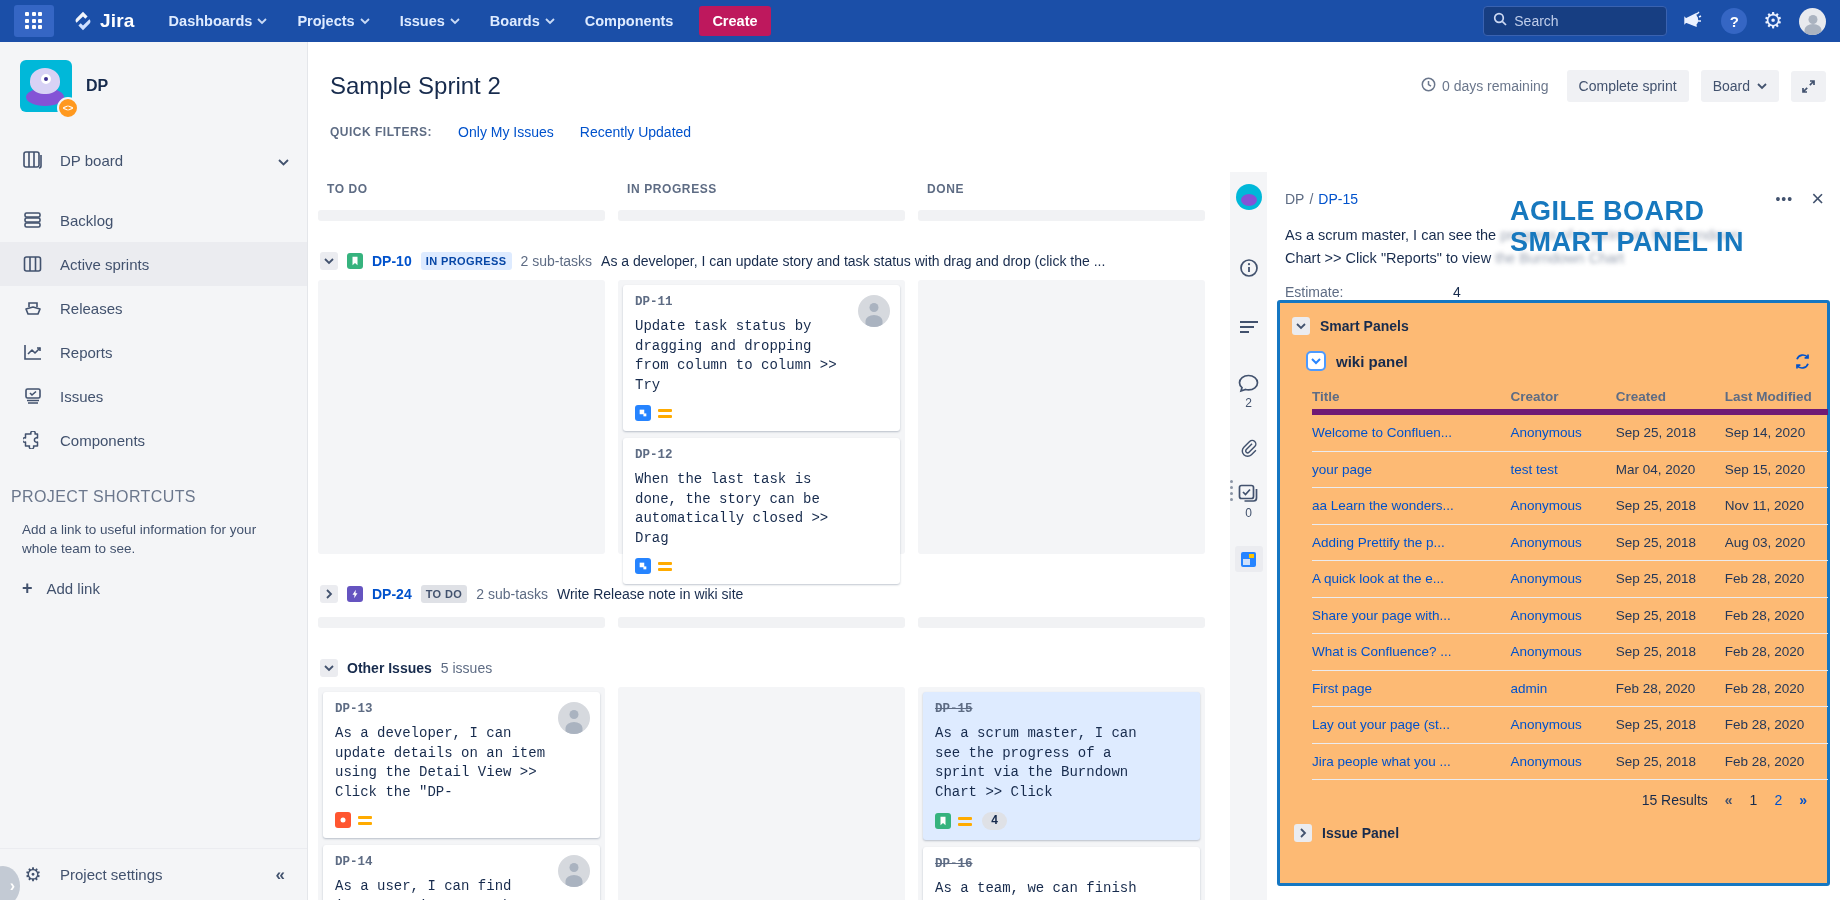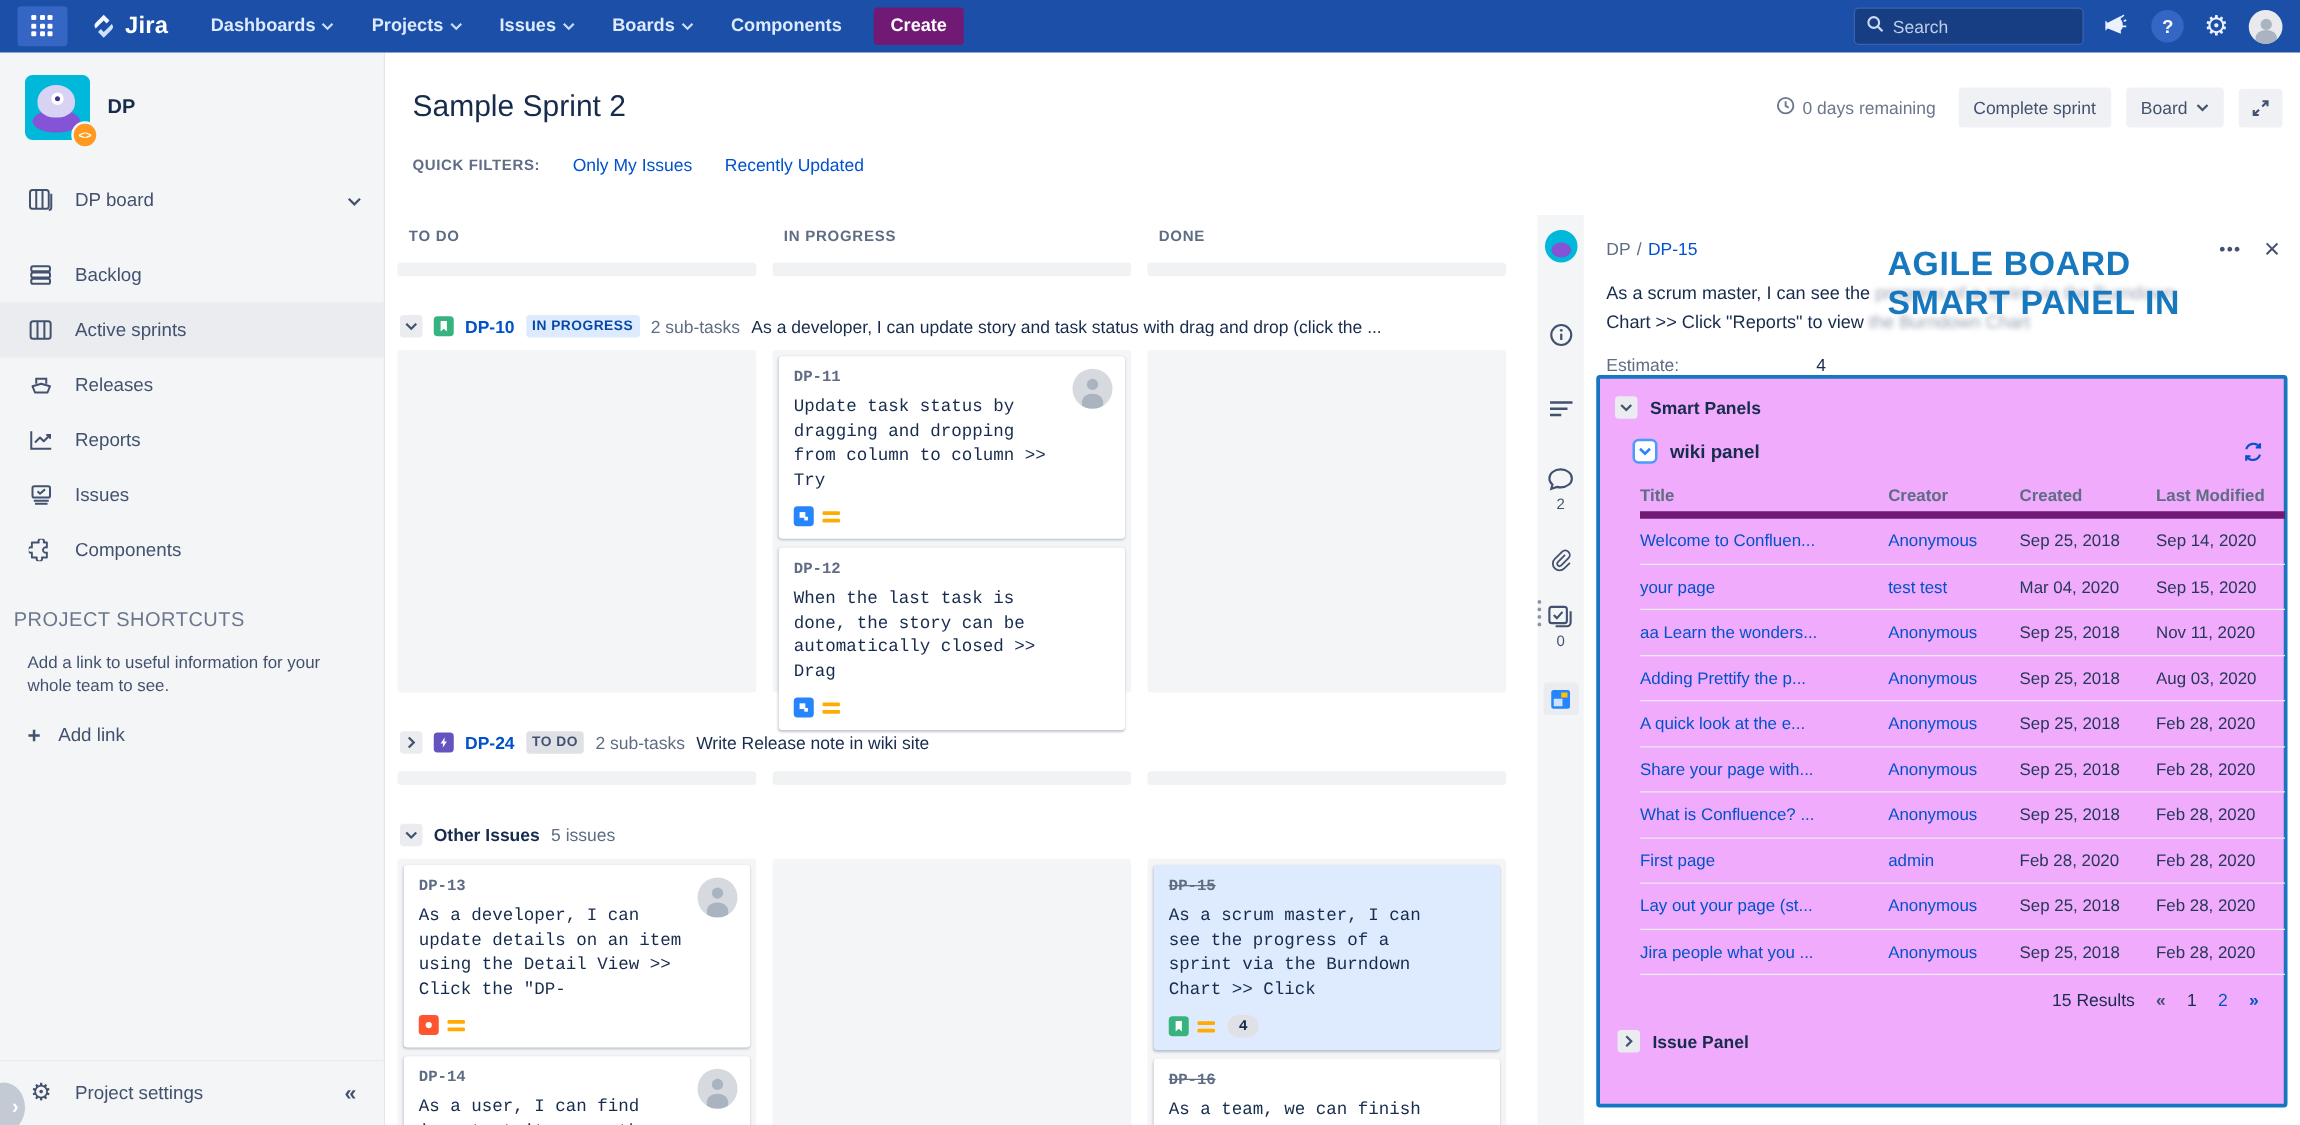--- a/index.html
+++ b/index.html
@@ -12,21 +12,21 @@
   .appswitch { width:40px; height:32px; border-radius:3px; background:#3566c4;
     display:flex; align-items:center; justify-content:center; margin-right:18px; cursor:pointer; }
   .dots9 { width:18px; height:18px; display:grid; grid-template-columns:repeat(3,1fr); gap:2px; }
   .dots9 i { width:4px; height:4px; background:#fff; border-radius:1px; }
   .jira-logo { display:flex; align-items:center; gap:6px; margin-right:34px; }
   .jira-logo svg { display:block; }
   .jira-name { color:#fff; font-size:19px; font-weight:bold; letter-spacing:.2px; }
   .nav-menu { display:flex; align-items:center; gap:30px; }
   .nav-item { color:#DEEBFF; font-size:14.5px; font-weight:600; display:flex; align-items:center; gap:5px; cursor:pointer; }
   .nav-item .chev { opacity:.9; }
-  .create-btn { margin-left:26px; background:#701a75; color:#fff; font-size:14.5px; font-weight:600;
+  .create-btn { margin-left:26px; background:#be185d; color:#fff; font-size:14.5px; font-weight:600;
     border:none; border-radius:3px; padding:7px 13px; cursor:pointer; }
   .nav-right { margin-left:auto; display:flex; align-items:center; gap:16px; }
   .searchbox { width:184px; height:30px; background:#173e82; border:1px solid #3a62b0; border-radius:4px;
     display:flex; align-items:center; padding:0 9px; gap:7px; }
   .searchbox input { background:transparent; border:none; outline:none; color:#cdd9f3; font-size:14px; width:130px;
     font-family:"Liberation Sans",sans-serif; }
   .searchbox input::placeholder { color:#bfcdea; }
   .nav-ic { color:#DEEBFF; display:flex; align-items:center; justify-content:center; cursor:pointer; }
   .help-circle { width:26px; height:26px; border-radius:50%; background:#3566c4; color:#fff;
     font-weight:bold; font-size:15px; display:flex; align-items:center; justify-content:center; }
@@ -140,21 +140,21 @@
   .more-dots { color:#42526E; font-size:14px; letter-spacing:1px; cursor:pointer; }
   .close-x { color:#42526E; font-size:22px; line-height:1; cursor:pointer; }
   .d-summary { padding:14px 16px 0 18px; font-size:14.5px; line-height:23px; color:#172B4D; }
   .blurred { filter:blur(2px); color:rgba(23,43,77,.45); }
   .watermark { position:absolute; left:243px; top:24px; z-index:6; color:#1778BE; font-weight:800;
     font-size:27px; line-height:31px; letter-spacing:.5px; white-space:nowrap; }
   .est-row { display:flex; padding:14px 16px 0 18px; font-size:14px; }
   .est-label { color:#5E6C84; width:168px; }
   .est-val { color:#172B4D; }
   .blue-box { position:absolute; left:10px; top:128px; width:553px; height:586px; border:3px solid #1577C2;
-    border-radius:3px; background:#f0abfc; padding:12px 10px 0 12px; }
+    border-radius:3px; background:#fdba74; padding:12px 10px 0 12px; }
   .sec-row { display:flex; align-items:center; gap:10px; padding:2px 0 6px 0; cursor:pointer; }
   .sec-title { font-size:14px; font-weight:bold; color:#172B4D; }
   .wiki-row { display:flex; align-items:center; gap:10px; padding:10px 6px 8px 14px; }
   .chev-blue { width:20px; height:20px; border:2px solid #4C9AFF; border-radius:5px; background:#fff;
     display:flex; align-items:center; justify-content:center; color:#2684FF; cursor:pointer; }
   .wiki-title { font-size:15px; font-weight:bold; color:#172B4D; }
   .refresh { margin-left:auto; color:#0052CC; cursor:pointer; display:flex; }
   .wtable { margin:4px 0 0 20px; width:516px; font-size:13.5px; }
   .trow { display:flex; align-items:center; height:36.5px; border-bottom:1px solid #EBECF0; }
   .thead-row { border-bottom:6px solid #701a75; color:#5E6C84; font-weight:600; height:32px; }

